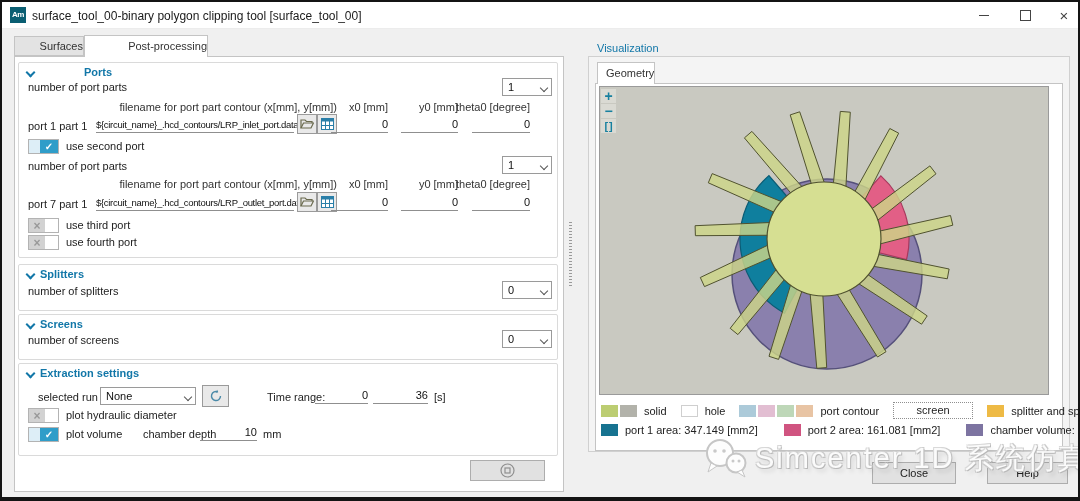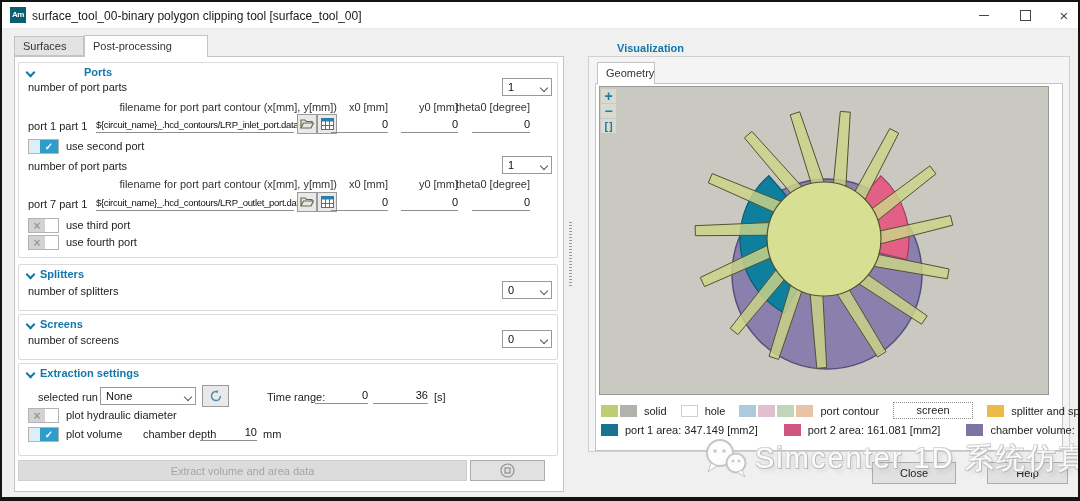--- a/index.html
+++ b/index.html
@@ -10,21 +10,21 @@
   
   .titlebar{position:absolute;left:2px;top:2px;width:1076px;height:26px;background:#fff;border-bottom:1px solid #ececec;}
   .appicon{position:absolute;left:8px;top:5px;width:16px;height:16px;background:#0a5e72;color:#fff;
     font-size:8px;font-weight:bold;text-align:center;line-height:16px;letter-spacing:-0.5px;}
   .apptitle{position:absolute;left:30px;top:7px;font-size:12px;color:#1a1a1a;white-space:nowrap;}
   .wc{position:absolute;top:4px;width:30px;height:19px;display:flex;align-items:center;justify-content:center;color:#444;}
   .wc-min i{display:block;width:10px;border-top:1px solid #444;}
   .wc-max i{display:block;width:9px;height:9px;border:1px solid #444;}
   .wc-close{font-size:15px;line-height:15px;}
   
-  .tab{position:absolute;box-sizing:border-box;border:1px solid #c4c4c4;text-align:left;font-size:11px;color:#333;padding-left:8px;}
+  .tab{position:absolute;box-sizing:border-box;border:1px solid #c4c4c4;text-align:right;font-size:11px;color:#333;padding-left:8px;}
   .tab-inactive{background:#e3e3e3;height:20px;line-height:19px;top:36px;}
   .tab-active{background:#fff;height:22px;line-height:21px;top:35px;border-bottom:none;z-index:5;}
   
   .left-panel{position:absolute;left:14px;top:56px;width:550px;height:436px;background:#fff;border:1px solid #c4c4c4;box-sizing:border-box;}
   .groupbox{position:absolute;background:#fff;border:1px solid #dadada;border-radius:2px;box-sizing:border-box;}
   .gtitle{font-weight:bold;color:#1277a8;font-size:11px;white-space:nowrap;}
   .chev{display:inline-block;width:5px;height:5px;border-left:2px solid #1277a8;border-bottom:2px solid #1277a8;transform:rotate(-45deg);}
   .lbl{font-size:11px;color:#222;white-space:nowrap;}
   .hdr{font-size:11px;color:#333;text-align:right;white-space:nowrap;}
   .field{position:absolute;font-size:11px;border-bottom:1px solid #8f8f8f;color:#111;height:15px;line-height:15px;box-sizing:content-box;white-space:nowrap;}
@@ -45,21 +45,21 @@
   .iconbtn{position:absolute;width:20px;height:20px;background:#e9e9e9;border:1px solid #9a9a9a;box-sizing:border-box;
     display:flex;align-items:center;justify-content:center;padding:0;}
   .btn{position:absolute;background:#e1e1e1;border:1px solid #adadad;font-size:11px;color:#222;text-align:center;
     box-sizing:border-box;font-family:"Liberation Sans",sans-serif;}
   .btn-disabled{background:#dcdcdc;border-color:#cfcfcf;color:#a5a5a5;}
   
   .vsplit{position:absolute;left:569px;top:222px;width:3px;height:66px;
     background:repeating-linear-gradient(to bottom,#9a9a9a 0 1px,transparent 1px 3px);}
   
   .right-box{position:absolute;left:588px;top:56px;width:482px;height:396px;border:1px solid #d0d0d0;box-sizing:border-box;background:#f4f4f4;}
-  .vtitle{position:absolute;left:597px;top:42px;font-weight:bold;color:#1277a8;font-size:11px;margin-left:20px;}
+  .vtitle{position:absolute;left:597px;top:42px;font-weight:normal;color:#1277a8;font-size:11px;}
   .pane{position:absolute;left:595px;top:83px;width:468px;height:368px;background:#fff;border:1px solid #c4c4c4;box-sizing:border-box;}
   .canvas{position:absolute;left:599px;top:86px;width:450px;height:309px;background:#c9c9c1;border:1px solid #9a9a9a;box-sizing:border-box;}
   .zoombtn{position:absolute;left:601px;width:15px;height:14px;color:#17809f;font-weight:bold;font-size:14px;line-height:13px;
     text-align:center;background:rgba(235,235,230,0.5);padding:0;border:none;}
   
   .lg-row{position:absolute;display:flex;align-items:center;font-size:11px;color:#222;white-space:nowrap;}
   .lg-item{display:inline-flex;align-items:center;}
   .sw{display:inline-block;width:17px;height:12px;margin-right:2px;}
   .sw-white{border:1px solid #cfcfcf;box-sizing:border-box;}
   .lg-label{margin-left:5px;}
@@ -210,21 +210,20 @@
 
   <div class="toggle on" style="left:28px;top:427px;">
       <span class="t-l"></span>
       <span class="t-r"></span>
     </div>
   <div class="lbl abs" style="left:66px;top:428px;">plot volume</div>
   <div class="lbl abs" style="left:143px;top:428px;">chamber depth</div>
   <div class="field num" style="left:200px;top:425px;width:57px;">10</div>
   <div class="lbl abs" style="left:263px;top:428px;">mm</div>
 
-  <button class="btn btn-disabled" style="left:18px;top:460px;width:449px;height:21px;">Extract volume and area data</button>
   <button class="btn" style="left:470px;top:460px;width:75px;height:21px;">
     <svg width="15" height="15" viewBox="0 0 15 15" style="vertical-align:middle;">
       <circle cx="7.5" cy="7.5" r="6.5" fill="none" stroke="#8f8f8f" stroke-width="1.2"></circle>
       <rect x="5" y="5" width="5" height="5" fill="none" stroke="#8f8f8f" stroke-width="1.2"></rect>
     </svg>
   </button>
 
   <div class="vsplit"></div>
 
   <div class="right-box"></div>

